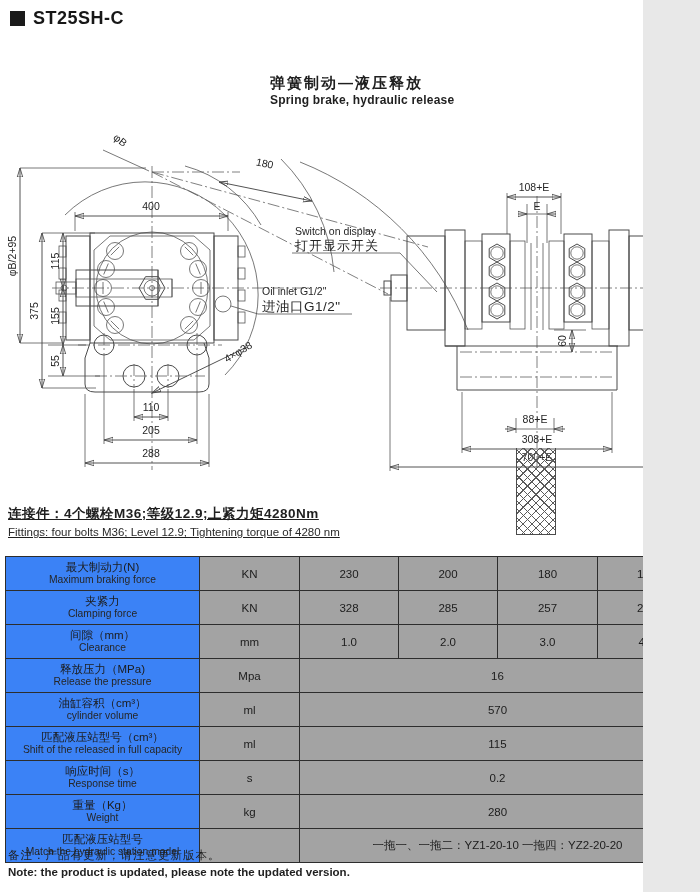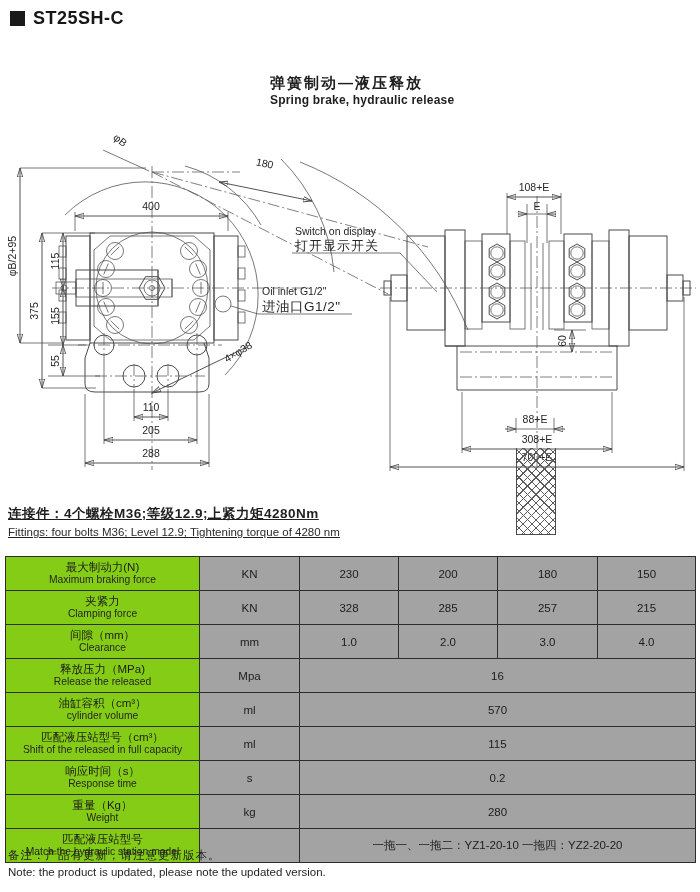--- a/index.html
+++ b/index.html
@@ -1,52 +1,52 @@
 <!DOCTYPE html>
 <html><head>
 <meta charset="utf-8">
 <style>
   html,body{margin:0;padding:0;background:#e8e8e8;}
-  .page{position:relative;width:700px;height:892px;background:#ffffff;overflow:hidden;
+  .page{position:relative;width:643px;height:892px;background:#ffffff;overflow:hidden;
         font-family:"Liberation Sans","DejaVu Sans",sans-serif;color:#1f1f1f;}
   .abs{position:absolute;}
   
   .title-wrap{left:10px;top:8px;display:flex;align-items:center;gap:8px;}
   .title-square{width:15px;height:15px;background:#1a1a1a;}
   .title-text{font-size:18px;font-weight:bold;letter-spacing:.5px;color:#171717;}
   
   .subtitle{left:258px;top:74px;line-height:1.25;margin-left:12px;}
   .subtitle .zh{font-size:15px;font-weight:bold;letter-spacing:2px;}
   .subtitle .en{font-size:12px;font-weight:bold;letter-spacing:.2px;}
   
   .fittings{left:8px;top:505px;text-decoration:underline;}
   .fittings .zh{font-size:13.5px;font-weight:bold;letter-spacing:.5px;}
   .fittings .en{font-size:11.5px;margin-top:3px;color:#2a2a2a;}
   .note{left:8px;top:848px;}
   .note .zh{font-size:11.5px;letter-spacing:1px;}
-  .note .en{font-size:11.5px;margin-top:3px;}
+  .note .en{font-size:11.5px;margin-top:3px;font-weight:bold;}
   
   #dwg{left:0;top:118px;width:700px;height:382px;}
   #dwg line,#dwg path,#dwg rect,#dwg circle,#dwg polygon{fill:none;stroke:#4b4b4b;stroke-width:1;}
   #dwg .thin{stroke-width:.75;}
   #dwg .cl{stroke:#5f5f5f;stroke-width:.8;stroke-dasharray:12 3 2 3;}
   #dwg .dim,#dwg .leader1{stroke:#3f3f3f;stroke-width:.9;}
   #dwg text{fill:#262626;font-size:10.5px;stroke:none;font-family:"Liberation Sans","DejaVu Sans",sans-serif;}
   #dwg text.zh-big{font-size:13px;letter-spacing:1px;}
   #dwg text.zh-oil{font-size:13.5px;letter-spacing:.5px;}
   
   .hatch{left:516px;top:448px;width:38px;height:86px;
          background:repeating-linear-gradient(45deg,rgba(0,0,0,0) 0 5px,#5a5a5a 5px 6px),
                     repeating-linear-gradient(-45deg,rgba(0,0,0,0) 0 5px,#5a5a5a 5px 6px);
          border-left:1px solid #4b4b4b;border-right:1px solid #4b4b4b;border-bottom:1px solid #4b4b4b;}
   
   .spec{position:absolute;left:5px;top:556px;width:690px;border-collapse:collapse;table-layout:fixed;}
   .spec td{border:1px solid #2d2d2d;text-align:center;vertical-align:middle;height:31px;
            padding:1px 2px;font-size:11.5px;background:#a3a3a3;color:#1c1c1c;}
-  .spec td.c-label{background:#84cc16;}
+  .spec td.c-label{background:#3b82f6;}
   .spec .zh{font-size:11.5px;line-height:1.2;}
   .spec .en{font-size:10.3px;line-height:1.15;color:#262626;}
 </style>
 </head>
 <body>
 
 <div class="page">
 
   <div class="abs title-wrap">
     <span class="title-square"></span>
@@ -319,21 +319,21 @@
           </td>
           <td>mm</td>
           <td>1.0</td>
           <td>2.0</td>
           <td>3.0</td>
           <td>4.0</td>
         </tr>
         <tr>
           <td class="c-label">
             <div class="zh">释放压力（MPa)</div>
-            <div class="en">Release the released</div>
+            <div class="en">Release the pressure</div>
           </td>
           <td>Mpa</td>
           <td colspan="4">16</td>
         </tr>
         <tr>
           <td class="c-label">
             <div class="zh">油缸容积（cm³）</div>
             <div class="en">cylinder volume</div>
           </td>
           <td>ml</td>

